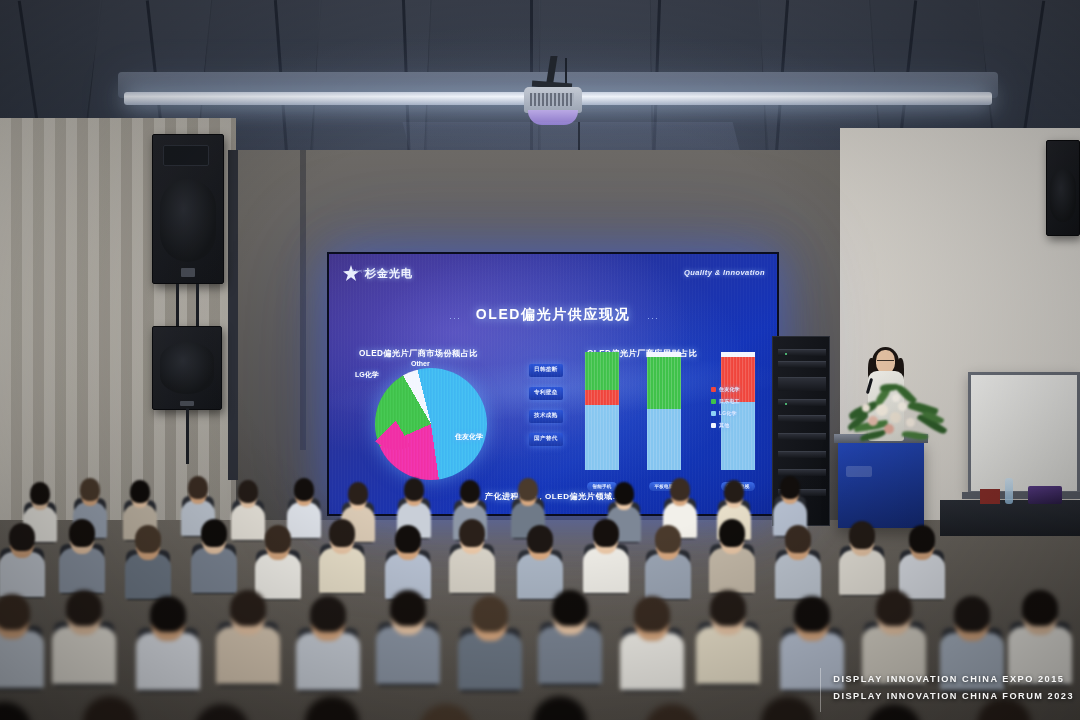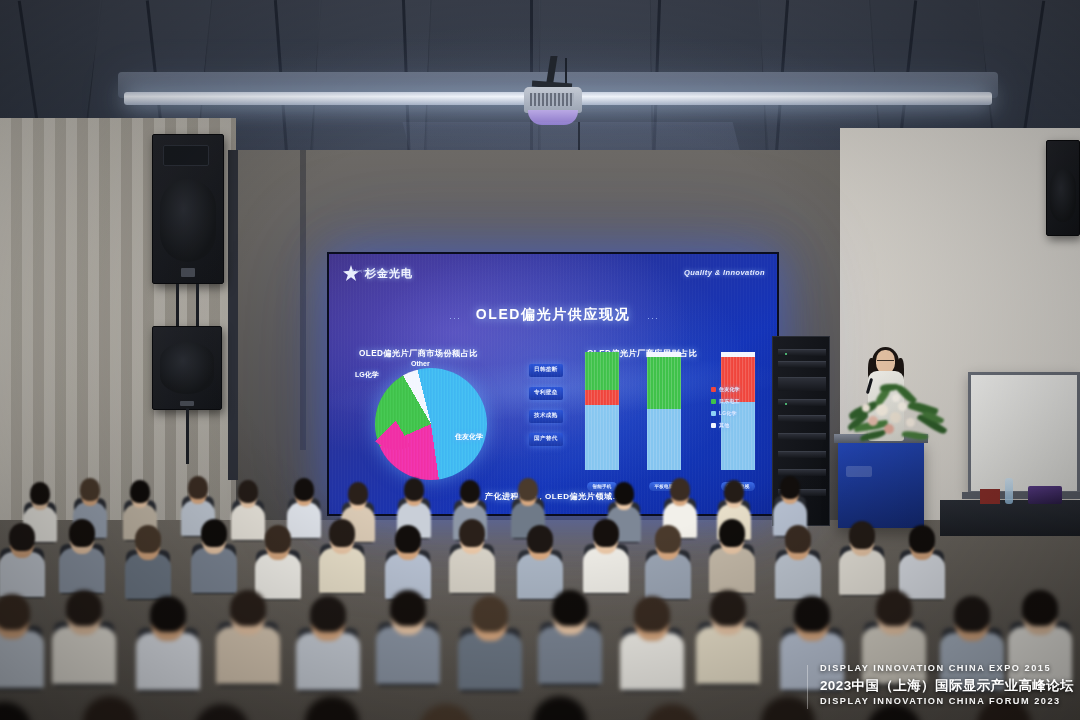--- a/index.html
+++ b/index.html
@@ -736,19 +736,18 @@
 
   <div class="room-vignette"></div>
 
   <div class="watermark">
     <div class="wm-div"></div>
     <div class="wm-text">
       <div class="wm-block">
         <div class="wm-en">DISPLAY INNOVATION CHINA EXPO 2015</div>
       </div>
       <div class="wm-block">
-        <div class="wm-cn">2023中国（上海）国际显示产业高峰论坛</div>
         <div class="wm-en">DISPLAY INNOVATION CHINA FORUM 2023</div>
       </div>
     </div>
   </div>
 
 </div>
 
 </body></html>

